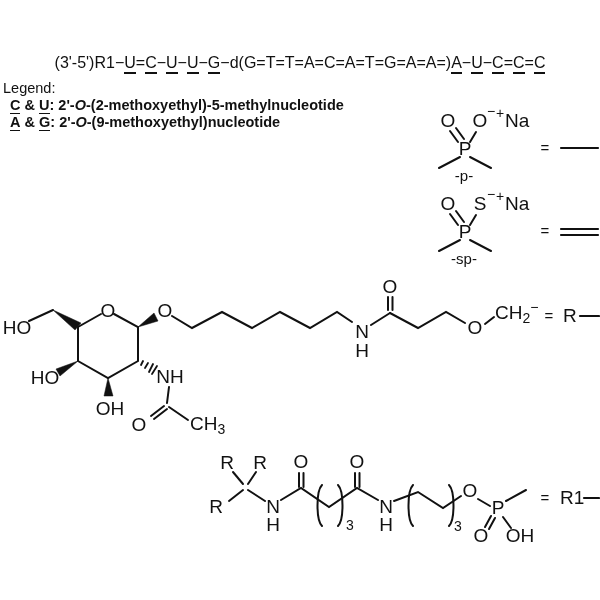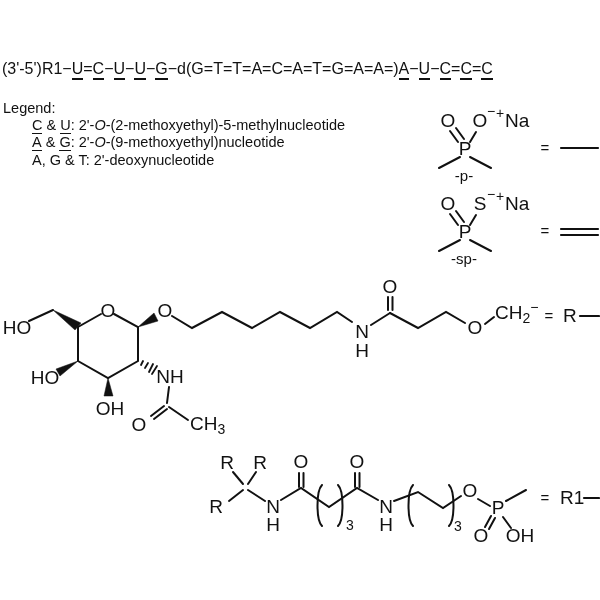--- a/index.html
+++ b/index.html
@@ -1,26 +1,26 @@
 <!DOCTYPE html>
 <html><head>
 <meta charset="utf-8">
 <style>
   html,body{margin:0;padding:0;background:#fff;}
   .canvas{position:relative;width:600px;height:600px;background:#fff;overflow:hidden;
           font-family:"Liberation Sans",sans-serif;color:#111;}
   
-  .seq{position:absolute;left:2px;top:60px;width:596px;display:flex;
-       justify-content:flex-start;align-items:baseline;font-size:16px;line-height:18px;
+  .seq{position:absolute;left:2px;top:54px;width:596px;display:flex;
+       justify-content:center;align-items:baseline;font-size:16px;line-height:18px;
        white-space:pre;}
   .tok{display:inline-block;}
   .u{border-bottom:2px solid #111;}
   
-  .legend{position:absolute;left:3px;top:100px;font-size:14.5px;line-height:17.2px;}
-  .lg{margin-left:29px;}
+  .legend{position:absolute;left:3px;top:80px;font-size:14.5px;line-height:17.2px;}
+  .lg{margin-left:7px;font-weight:bold;}
   .ul{display:inline-block;line-height:1.02;border-bottom:1.5px solid #111;}
   .it{font-style:italic;}
   
   svg{position:absolute;left:0;top:0;}
   .bond{stroke:#111;stroke-width:2;fill:none;stroke-linecap:round;}
   .thick{stroke-width:2.2;}
   .wedge{fill:#111;stroke:#111;stroke-width:0.5;}
   .hash{stroke:#111;stroke-width:1.8;stroke-linecap:round;}
   text{fill:#111;font-family:"Liberation Sans",sans-serif;}
   .a19{font-size:19px;}
@@ -116,21 +116,20 @@
     
       <span class="tok">=</span>
     
       <span class="tok u">C</span>
     </div>
 
   <div class="legend">
     <div>Legend:</div>
     <div class="lg"><span class="ul">C</span><span> &amp; </span><span class="ul">U</span><span>: 2'-</span><span class="it">O</span><span>-(2-methoxyethyl)-5-methylnucleotide</span></div>
     <div class="lg"><span class="ul">A</span><span> &amp; </span><span class="ul">G</span><span>: 2'-</span><span class="it">O</span><span>-(9-methoxyethyl)nucleotide</span></div>
-    <div class="lg"><span>A, G &amp; T: 2'-deoxynucleotide</span></div>
   </div>
 
   <svg width="600" height="600" viewBox="0 0 600 600">
 
     <g>
       <line class="bond" x1="450" y1="131" x2="458" y2="142"></line>
       <line class="bond" x1="456" y1="128" x2="464" y2="139"></line>
       <line class="bond" x1="470" y1="142" x2="476" y2="132"></line>
       <line class="bond" x1="460" y1="157" x2="439" y2="168"></line>
       <line class="bond" x1="470" y1="157" x2="491" y2="168"></line>

